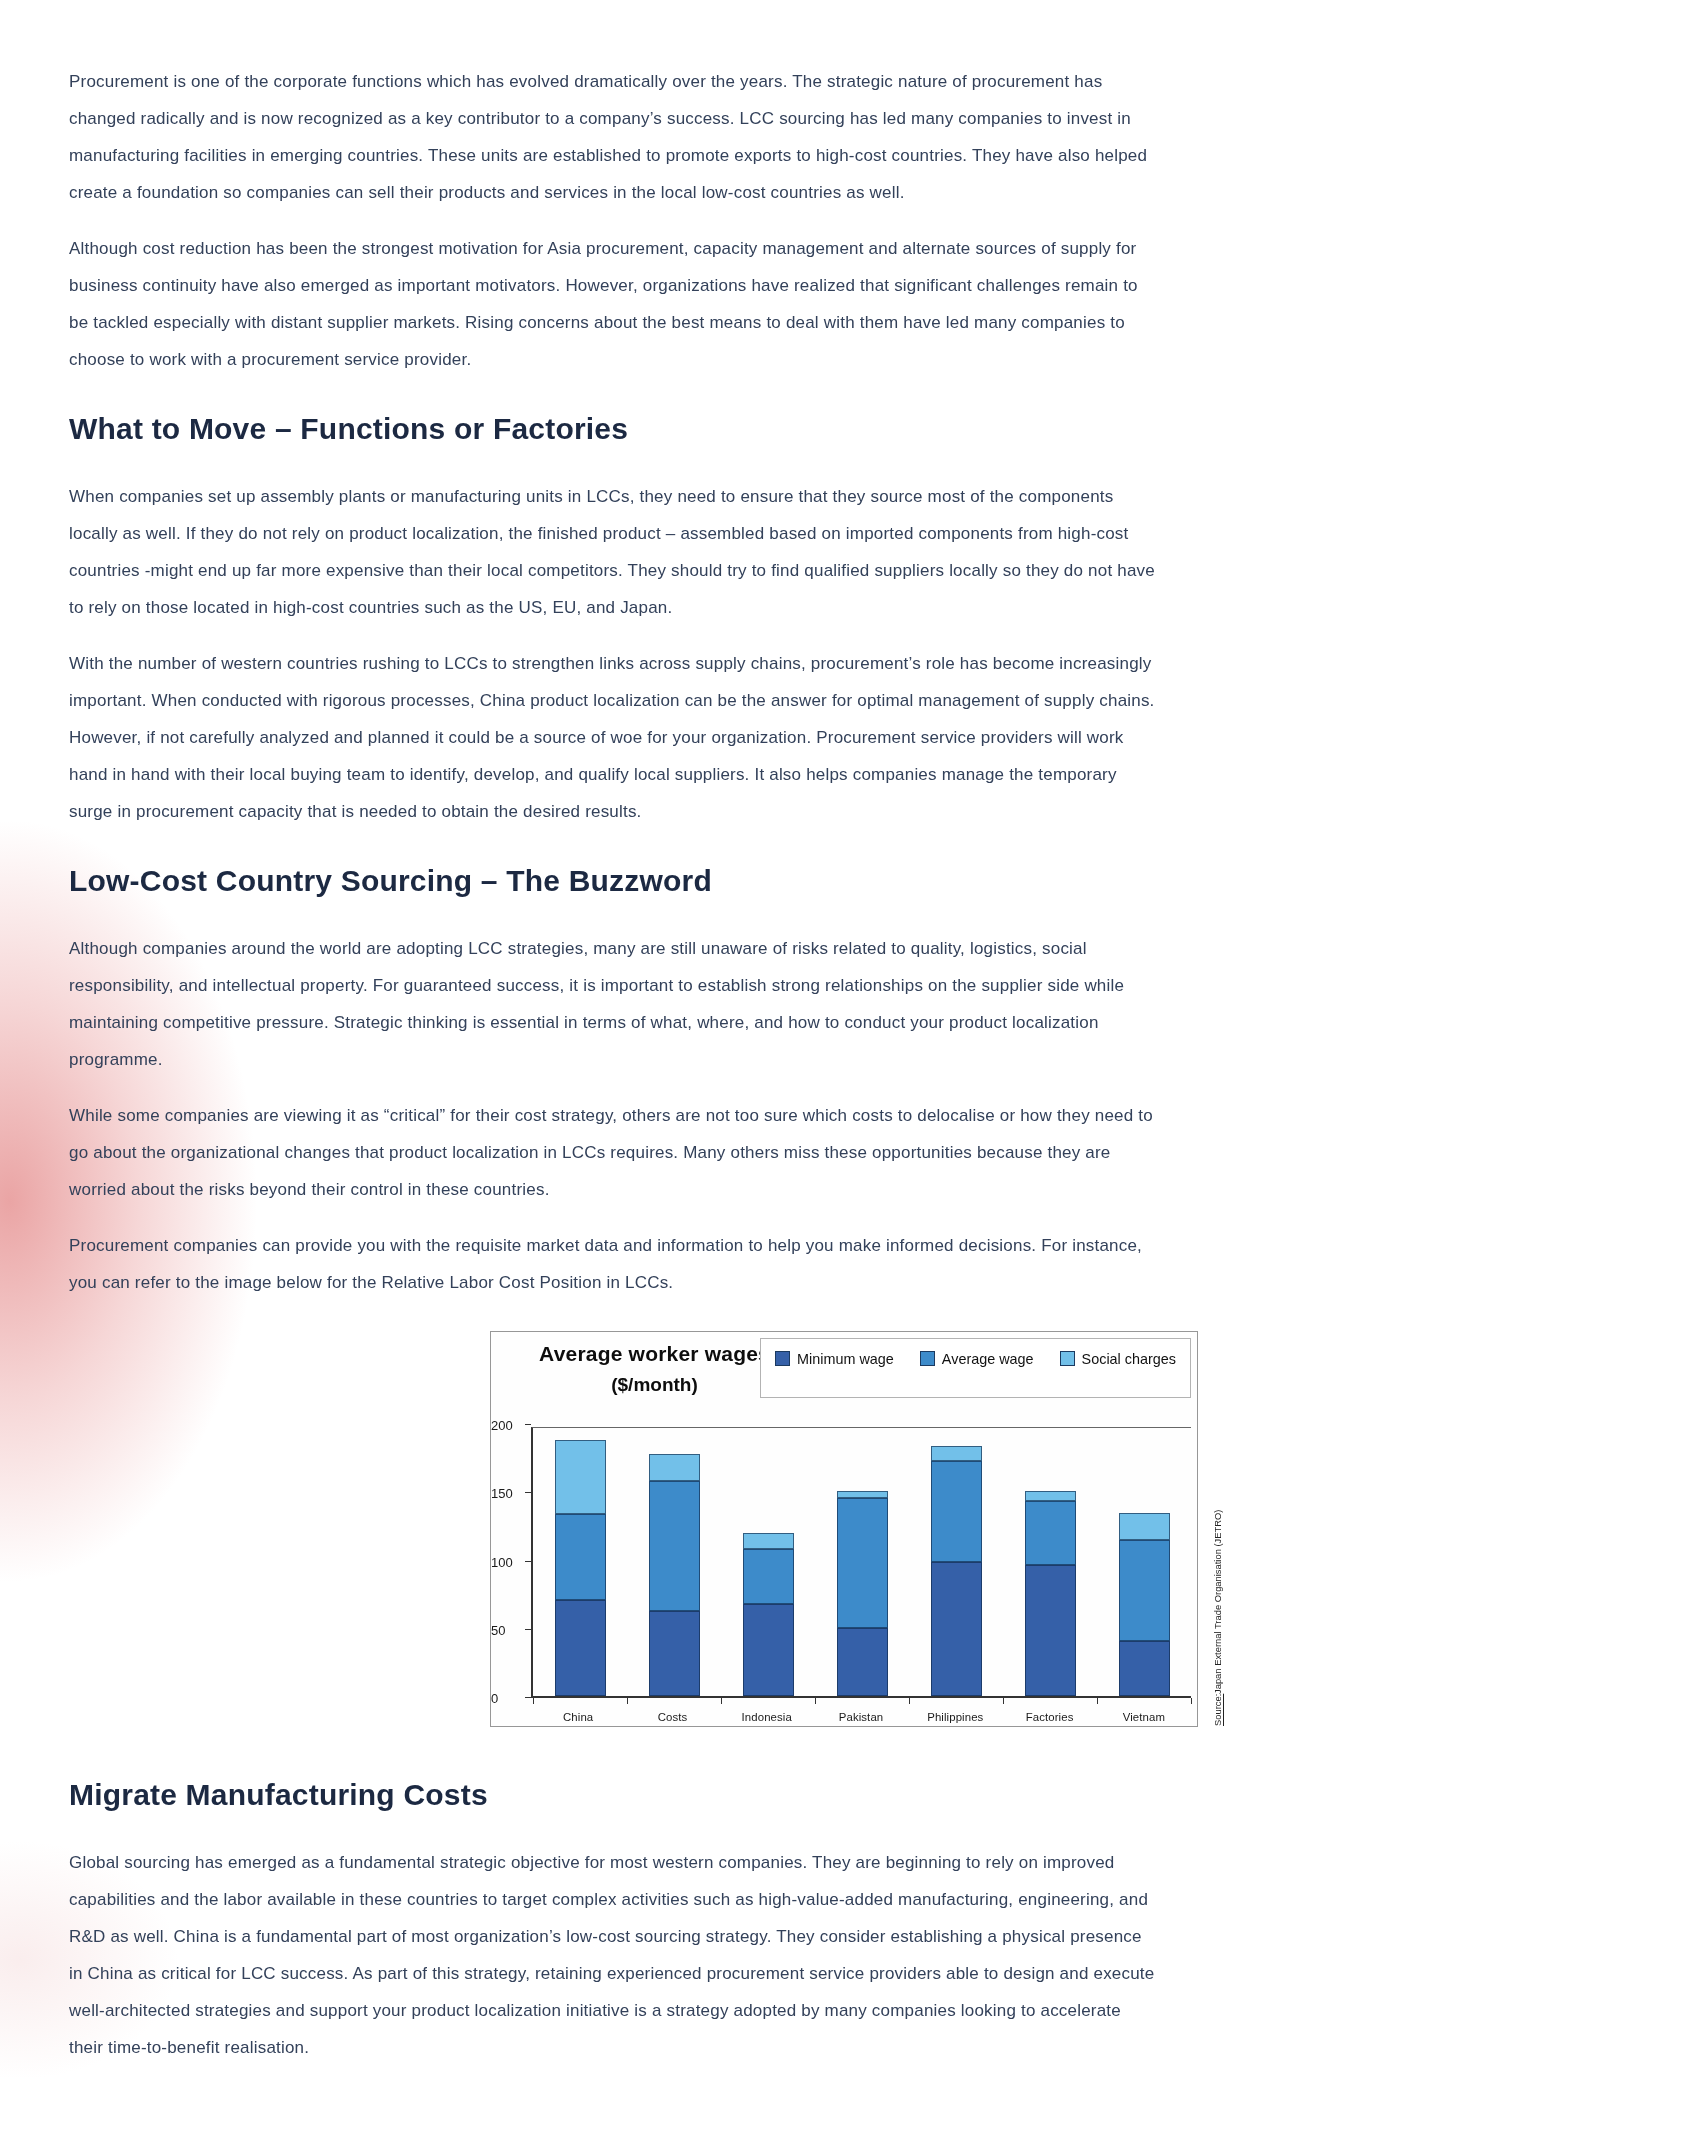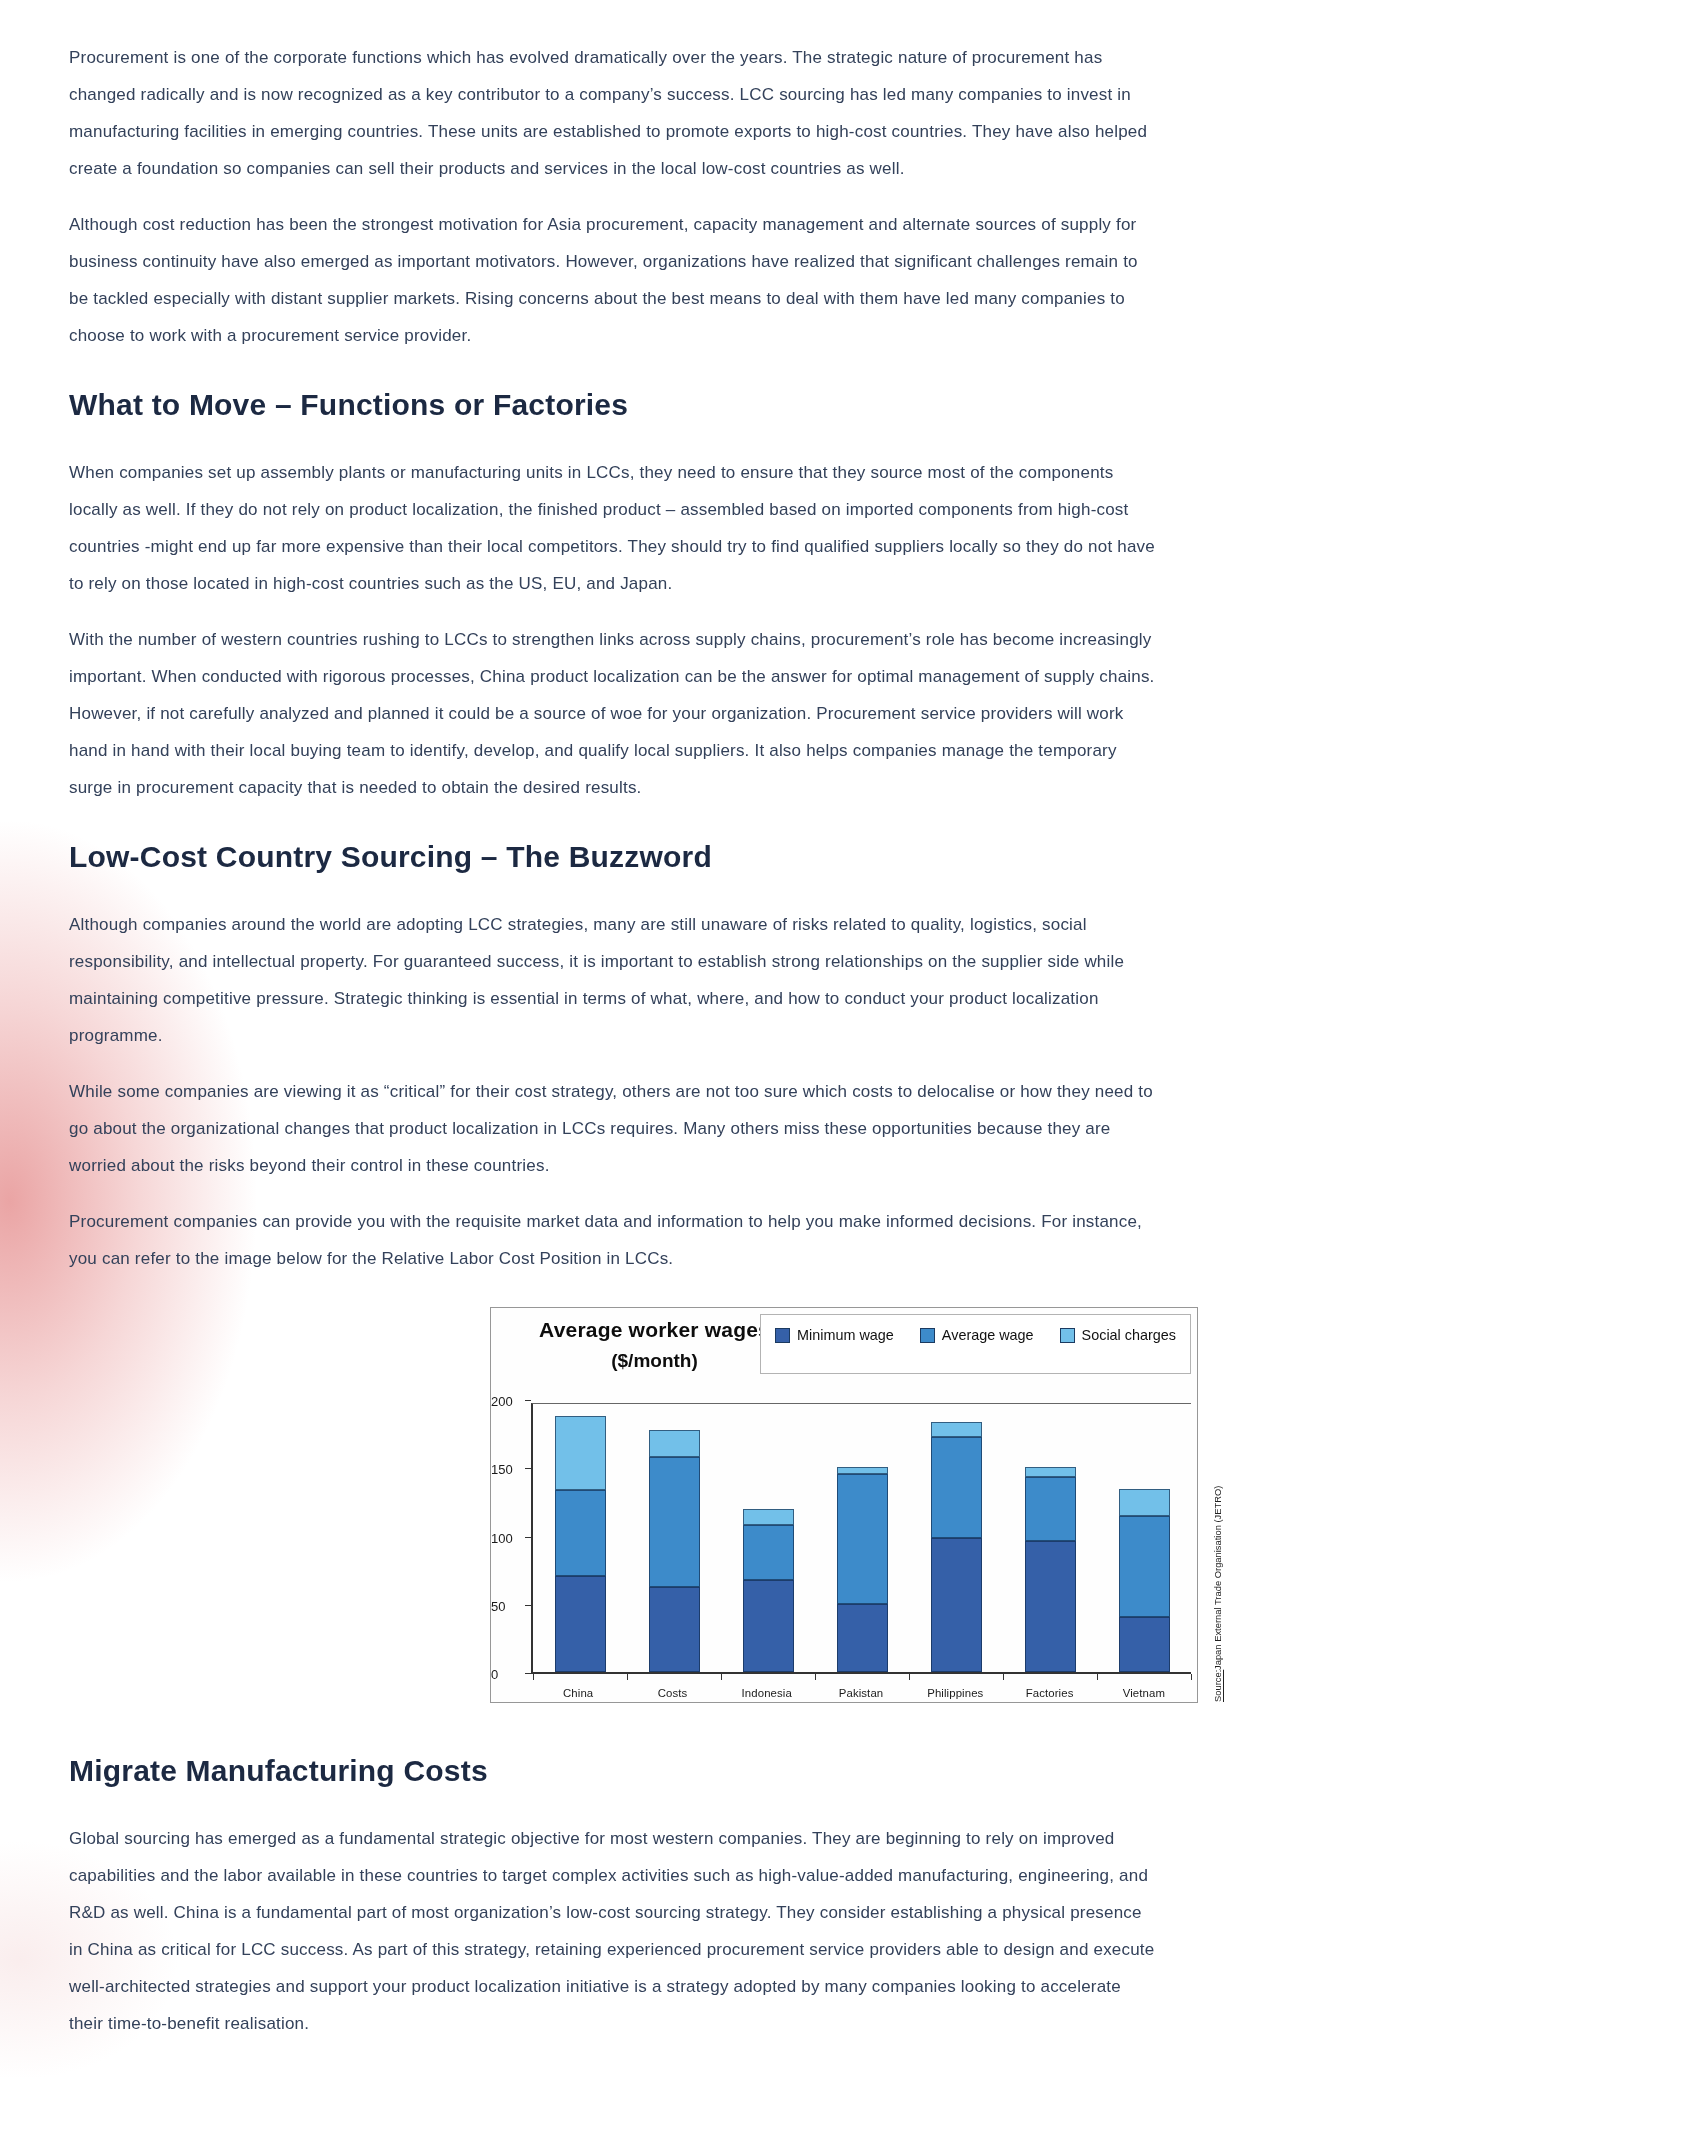--- a/index.html
+++ b/index.html
@@ -26,21 +26,21 @@
     left:-139px;
     top:1841px;
     width:317px;
     height:238px;
     border-radius:50%;
     background:radial-gradient(closest-side, rgba(238,196,196,0.30), rgba(255,255,255,0) 100%);
     pointer-events:none;
   }
   .content{
     position:relative;
-    padding:39px 0 0 69px;
+    padding:63px 0 0 69px;
     width:1089px;
   }
   .content p{
     margin:0 0 19px 0;
     font-size:17px;
     line-height:37px;
     letter-spacing:0.2px;
     color:var(--body_text,#33415A);
   }
   .content h2{
@@ -76,21 +76,21 @@
   .chart-legend{
     position:absolute;
     top:6px; right:6px;
     border:1px solid #b3b3b3;
     background:#ffffff;
     padding:12px 14px 30px 14px;
     display:flex;
     gap:26px;
     align-items:center;
   }
-  .legend-item{display:flex;align-items:center;gap:7px;font-size:14.4px;color:#111;}
+  .legend-item{display:flex;align-items:flex-start;gap:7px;font-size:14.4px;color:#111;}
   .legend-swatch{width:13px;height:13px;border:1px solid #1b3a60;display:inline-block;}
   .chart-yaxis{position:absolute;inset:0;pointer-events:none;}
   .ytick-label{position:absolute;left:0;width:32px;text-align:left;font-size:13px;color:#1a1a1a;}
   .ytick-mark{position:absolute;left:34px;width:6px;height:1px;background:#333;}
   .chart-plot{
     position:absolute;
     left:40px; right:6px; top:95px; bottom:28px;
     border-left:2px solid #333;
     border-bottom:2px solid #333;
     border-top:1px solid #666;

